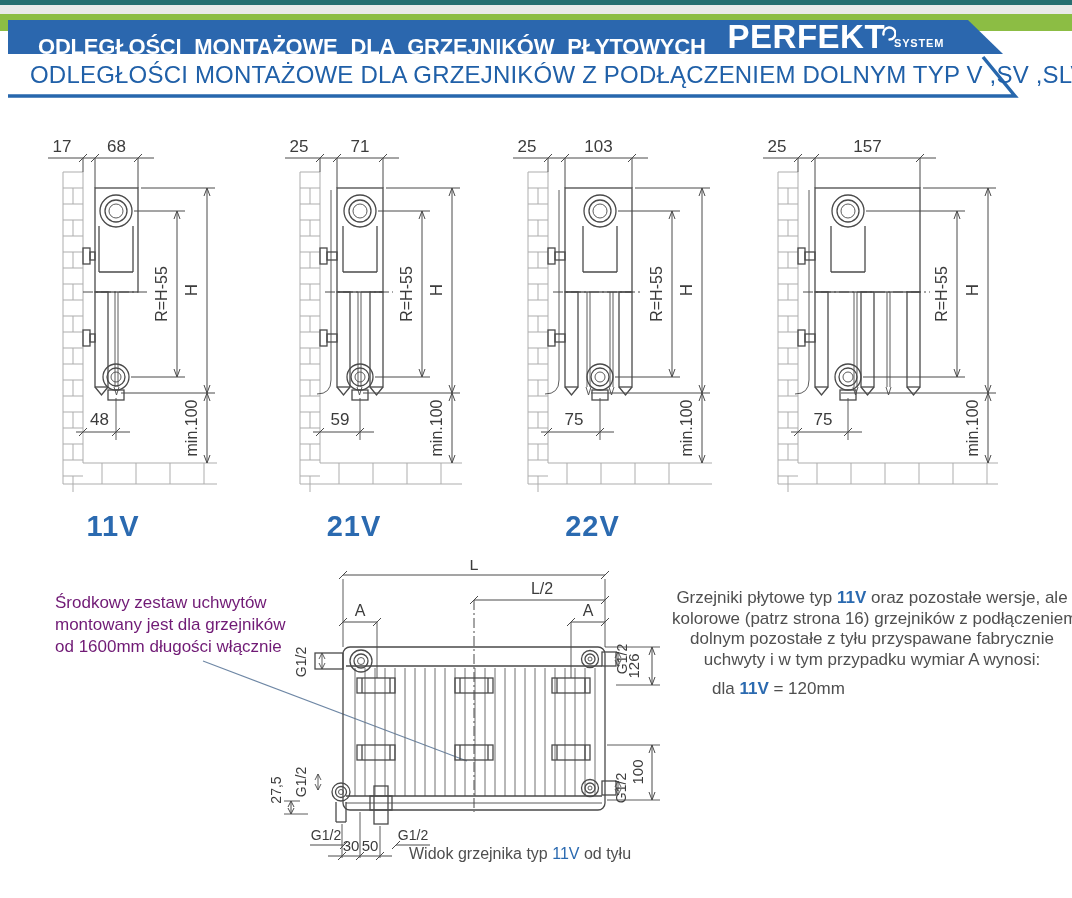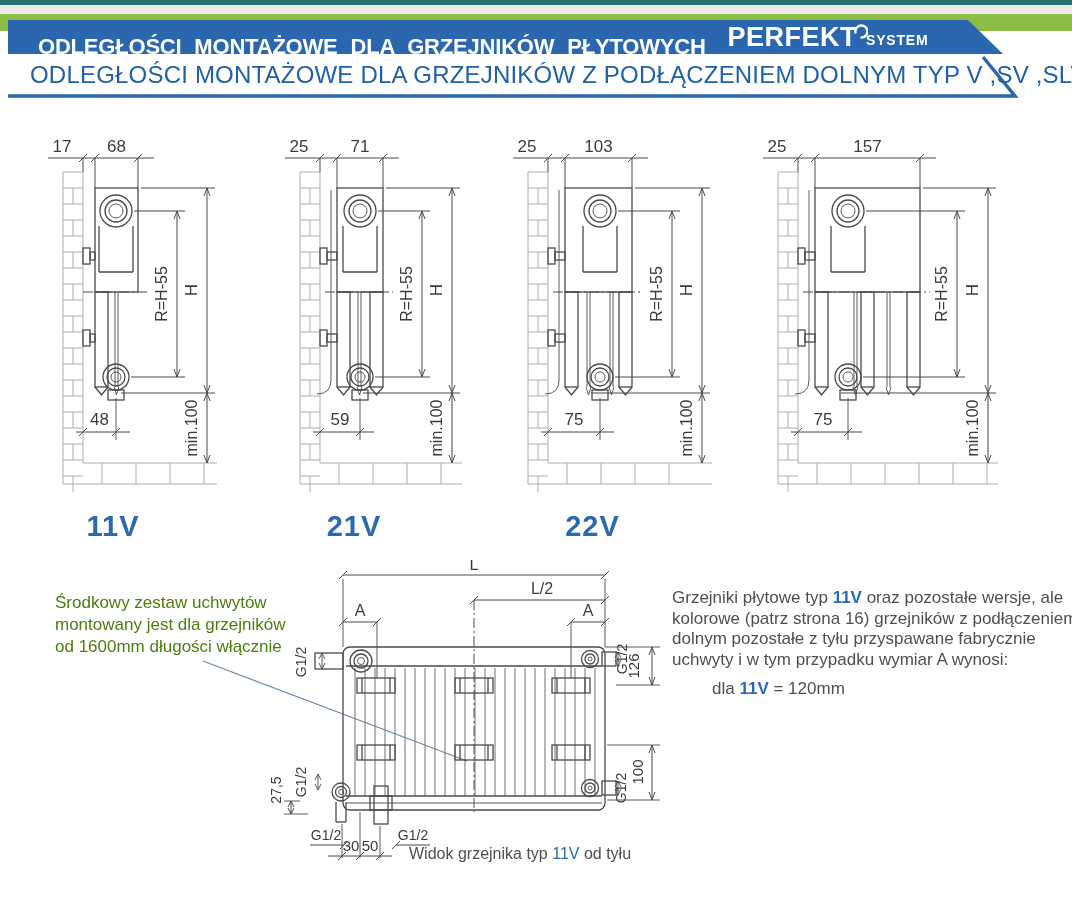--- a/index.html
+++ b/index.html
@@ -7,43 +7,43 @@
         font-family:"Liberation Sans",sans-serif;}
   
   .bar-teal{position:absolute;left:0;top:0;width:1072px;height:5px;background:#266e70;}
   .bar-light{position:absolute;left:0;top:5px;width:1072px;height:9px;background:#e9e9e9;}
   .bar-green{position:absolute;left:0;top:14px;width:1072px;height:17px;background:#8cbd44;}
   .banner-blue{position:absolute;left:8px;top:20px;width:995px;height:34px;background:#2b67ae;
                clip-path:polygon(0 0,960px 0,995px 100%,0 100%);
                display:flex;align-items:center;color:#fff;}
   .banner-title{margin-left:30px;font-size:22px;font-weight:bold;letter-spacing:-0.2px;word-spacing:7px;white-space:nowrap;margin-top:20px;}
   .brand{display:flex;align-items:baseline;margin-left:22px;}
-  .brand-main{font-size:27px;font-weight:bold;letter-spacing:0.5px;text-align:right;}
+  .brand-main{font-size:33px;font-weight:bold;letter-spacing:0.5px;text-align:right;}
   .brand-swirl{width:15px;height:22px;margin-left:-4px;margin-right:-2px;position:relative;top:-6px;}
-  .brand-sub{font-size:14px;font-weight:bold;letter-spacing:0.8px;position:relative;top:-1px;}
+  .brand-sub{font-size:11px;font-weight:bold;letter-spacing:0.8px;position:relative;top:-1px;}
   .banner-white-outline{position:absolute;left:8px;top:55px;width:1012px;height:44px;pointer-events:none;}
   .subtitle{position:absolute;left:30px;top:61px;font-size:24px;color:#2060a8;letter-spacing:0.2px;white-space:nowrap;}
   
   .sidediagram{position:absolute;top:132px;text-decoration:underline;}
   .typelabel{position:absolute;top:378px;left:0;text-align:center;color:#2b6ab0;
              font-size:29px;font-weight:bold;letter-spacing:1px;}
   
   svg .ln{stroke:#4a4a4a;stroke-width:1.3;fill:none;}
   svg .thin{stroke:#4a4a4a;stroke-width:0.9;fill:none;}
   svg .brick{stroke:#adadad;stroke-width:1;fill:none;}
   svg .dim{stroke:#4a4a4a;stroke-width:1;fill:none;}
   svg .dashln{stroke:#4a4a4a;stroke-width:1;fill:none;stroke-dasharray:10 3 2 3;}
   svg text{fill:#3c3c3c;font-family:"Liberation Sans",sans-serif;}
   
-  .left-note{position:absolute;left:55px;top:592px;width:245px;font-size:17px;line-height:22px;color:#4d7c0f;}
+  .left-note{position:absolute;left:55px;top:592px;width:245px;font-size:17px;line-height:22px;color:#701a75;}
   .leader-overlay{position:absolute;left:0;top:555px;pointer-events:none;}
   .caption{position:absolute;left:409px;top:845px;font-size:16px;color:#4f4f4f;white-space:nowrap;}
   .note{position:absolute;left:672px;top:588px;width:400px;color:#4f4f4f;}
   .note-heading{font-size:19px;margin-bottom:30px;}
-  .note-line{font-size:17px;line-height:20.5px;white-space:nowrap;}
+  .note-line{font-size:17px;line-height:20.5px;white-space:nowrap;text-align:center;}
   .note-rule{font-size:17px;margin-top:9px;white-space:nowrap;margin-left:40px;}
   .seg-b{color:#2b6ab0;font-weight:bold;}
   .seg-c{color:#2b6ab0;}
 </style>
 </head>
 <body>
 
 <div class="page">
 
   <div class="bar-teal"></div>

